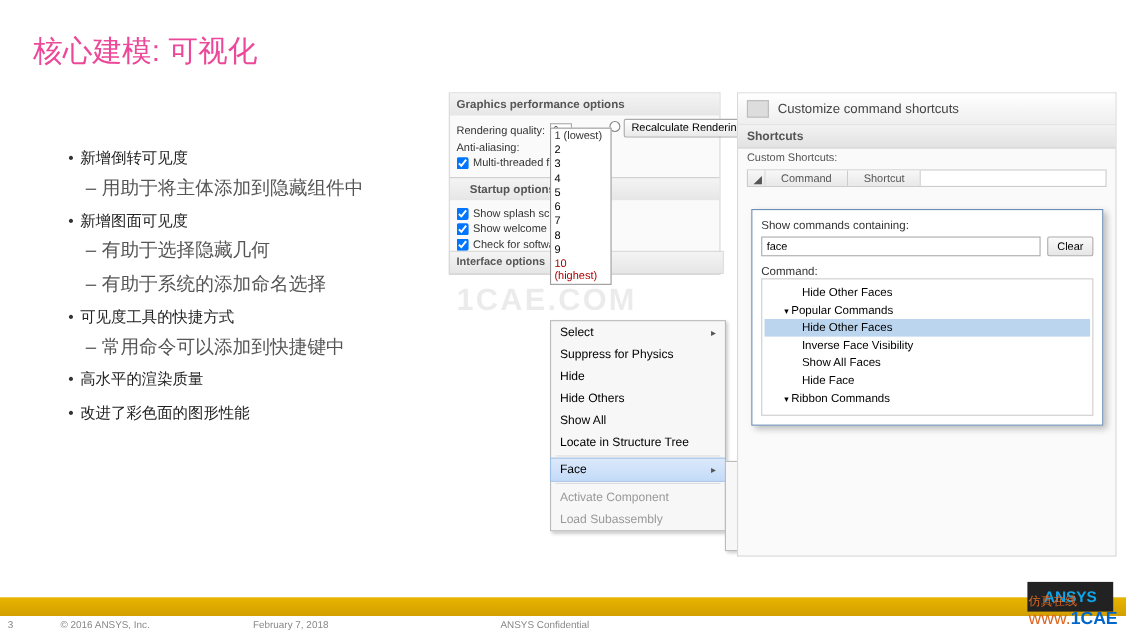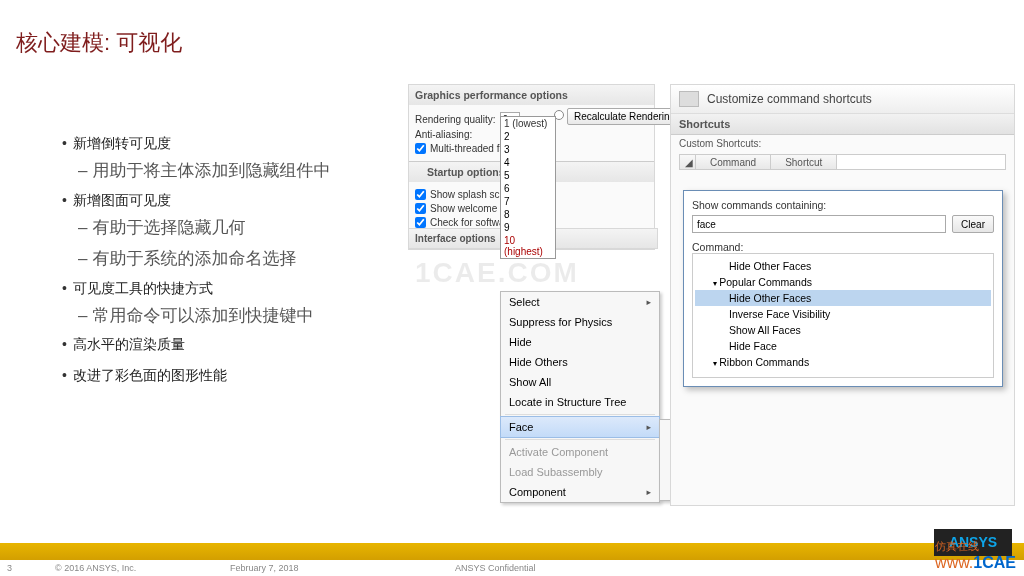--- a/index.html
+++ b/index.html
@@ -1,17 +1,17 @@
 <!DOCTYPE html>
 <html><head>
 <meta charset="utf-8">
 <style>
 *{box-sizing:border-box;margin:0;padding:0;font-family:Arial,"Microsoft YaHei",sans-serif}
 body{width:1024px;height:576px;background:#fff;position:relative;overflow:hidden}
-.title{position:absolute;left:16px;top:28px;font-size:22px;color:#7f1d1d}
+.title{position:absolute;left:30px;top:28px;font-size:27px;color:#ec4899}
 .bullets{position:absolute;left:62px;top:133px;font-size:14px;color:#222;line-height:1.5}
 .bullets .b1{margin-bottom:4px}
 .bullets .b1::before{content:"•";color:#333;margin-right:6px}
 .bullets .s1{font-size:17px;color:#555;margin-left:16px;margin-bottom:6px}
 .bullets .s1::before{content:"–";margin-right:5px}
 .gap{height:6px}
 
 .gpo{position:absolute;left:408px;top:84px;width:247px;font-size:10px;border:1px solid #d8d8d8;background:#fafafa}
 .gpo-head{background:linear-gradient(#f4f4f4,#e6e6e6);padding:4px 6px;font-weight:bold;color:#555;font-size:10.5px}
 .gpo-body{padding:4px 6px}
@@ -153,21 +153,20 @@
     <div>Suppress for Physics</div>
     <div>Hide</div>
     <div>Hide Others</div>
     <div>Show All</div>
     <div>Locate in Structure Tree</div>
     <hr>
     <div class="sub hl">Face</div>
     <hr>
     <div class="disabled">Activate Component</div>
     <div class="disabled">Load Subassembly</div>
-    <div class="sub">Component</div>
   </div>
 <div class="ctx2" id="c2">
     <div>Hide Face</div>
     <div>Hide Other Faces</div>
     <div>Inverse Face Visibility</div>
     <div>Show All Faces</div>
   </div>
 
 <div class="ccs">
   <div class="ccs-h">

